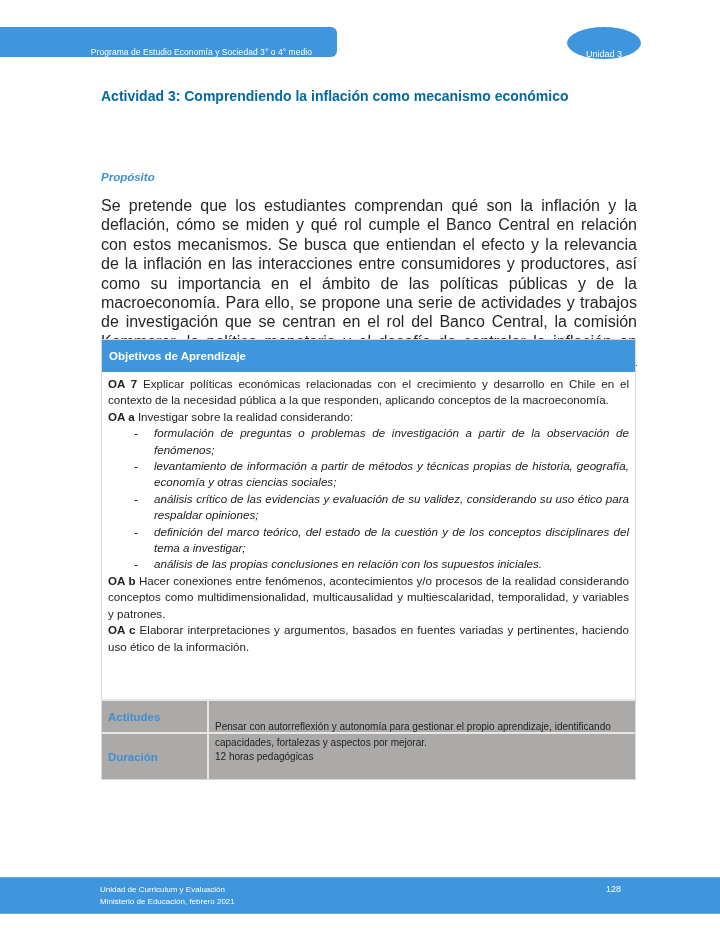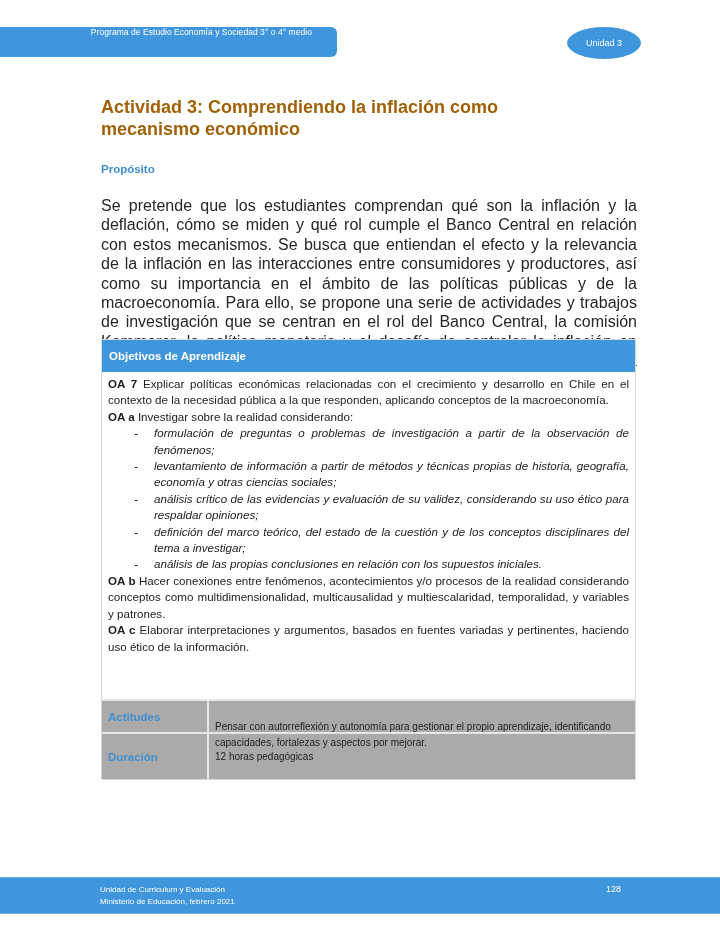--- a/index.html
+++ b/index.html
@@ -2,39 +2,39 @@
 <html><head>
 <meta charset="utf-8">
 <style>
   * { box-sizing: border-box; margin: 0; padding: 0; }
   html, body { width: 720px; height: 932px; background: #ffffff; overflow: hidden; }
   body { position: relative; font-family: "Liberation Sans", sans-serif; color: #222; }
 
   .header-bar {
     position: absolute; left: 0; top: 27px; width: 337px; height: 30px;
     background: #4096dd; border-radius: 0 6px 6px 0;
-    display: flex; align-items: flex-start; justify-content: flex-end; padding-right: 25px;
+    display: flex; align-items: flex-end; justify-content: flex-end; padding-right: 25px;
   }
   .header-bar span { color: #ffffff; font-size: 8.5px; letter-spacing: 0.05px; }
 
   .unit-badge {
     position: absolute; left: 567px; top: 27px; width: 74px; height: 32px;
     background: #4096dd; border-radius: 50%;
-    display: flex; align-items: center; justify-content: center;
+    display: flex; align-items: flex-end; justify-content: center;
   }
   .unit-badge span { color: #ffffff; font-size: 9px; }
 
   .title {
-    position: absolute; left: 101px; top: 96px; width: 500px;
-    color: #a16207; font-size: 18px; font-weight: bold; line-height: 22px;
+    position: absolute; left: 101px; top: 85px; width: 500px;
+    color: #0369a1; font-size: 14px; font-weight: bold; line-height: 22px;
   }
 
   .purpose-heading {
-    position: absolute; left: 101px; top: 163px;
-    color: #3f8fd3; font-size: 11.5px; font-weight: bold;
+    position: absolute; left: 101px; top: 171px;
+    color: #3f8fd3; font-size: 11.5px; font-weight: bold; font-style: italic;
   }
 
   .purpose-text {
     position: absolute; left: 101px; top: 196px; width: 536px;
     font-size: 16px; line-height: 19.4px; text-align: justify; color: #262626;
   }
 
   .oa-table {
     position: absolute; left: 101px; top: 339px; width: 535px;
     border: 1px solid #d9d9d9;

